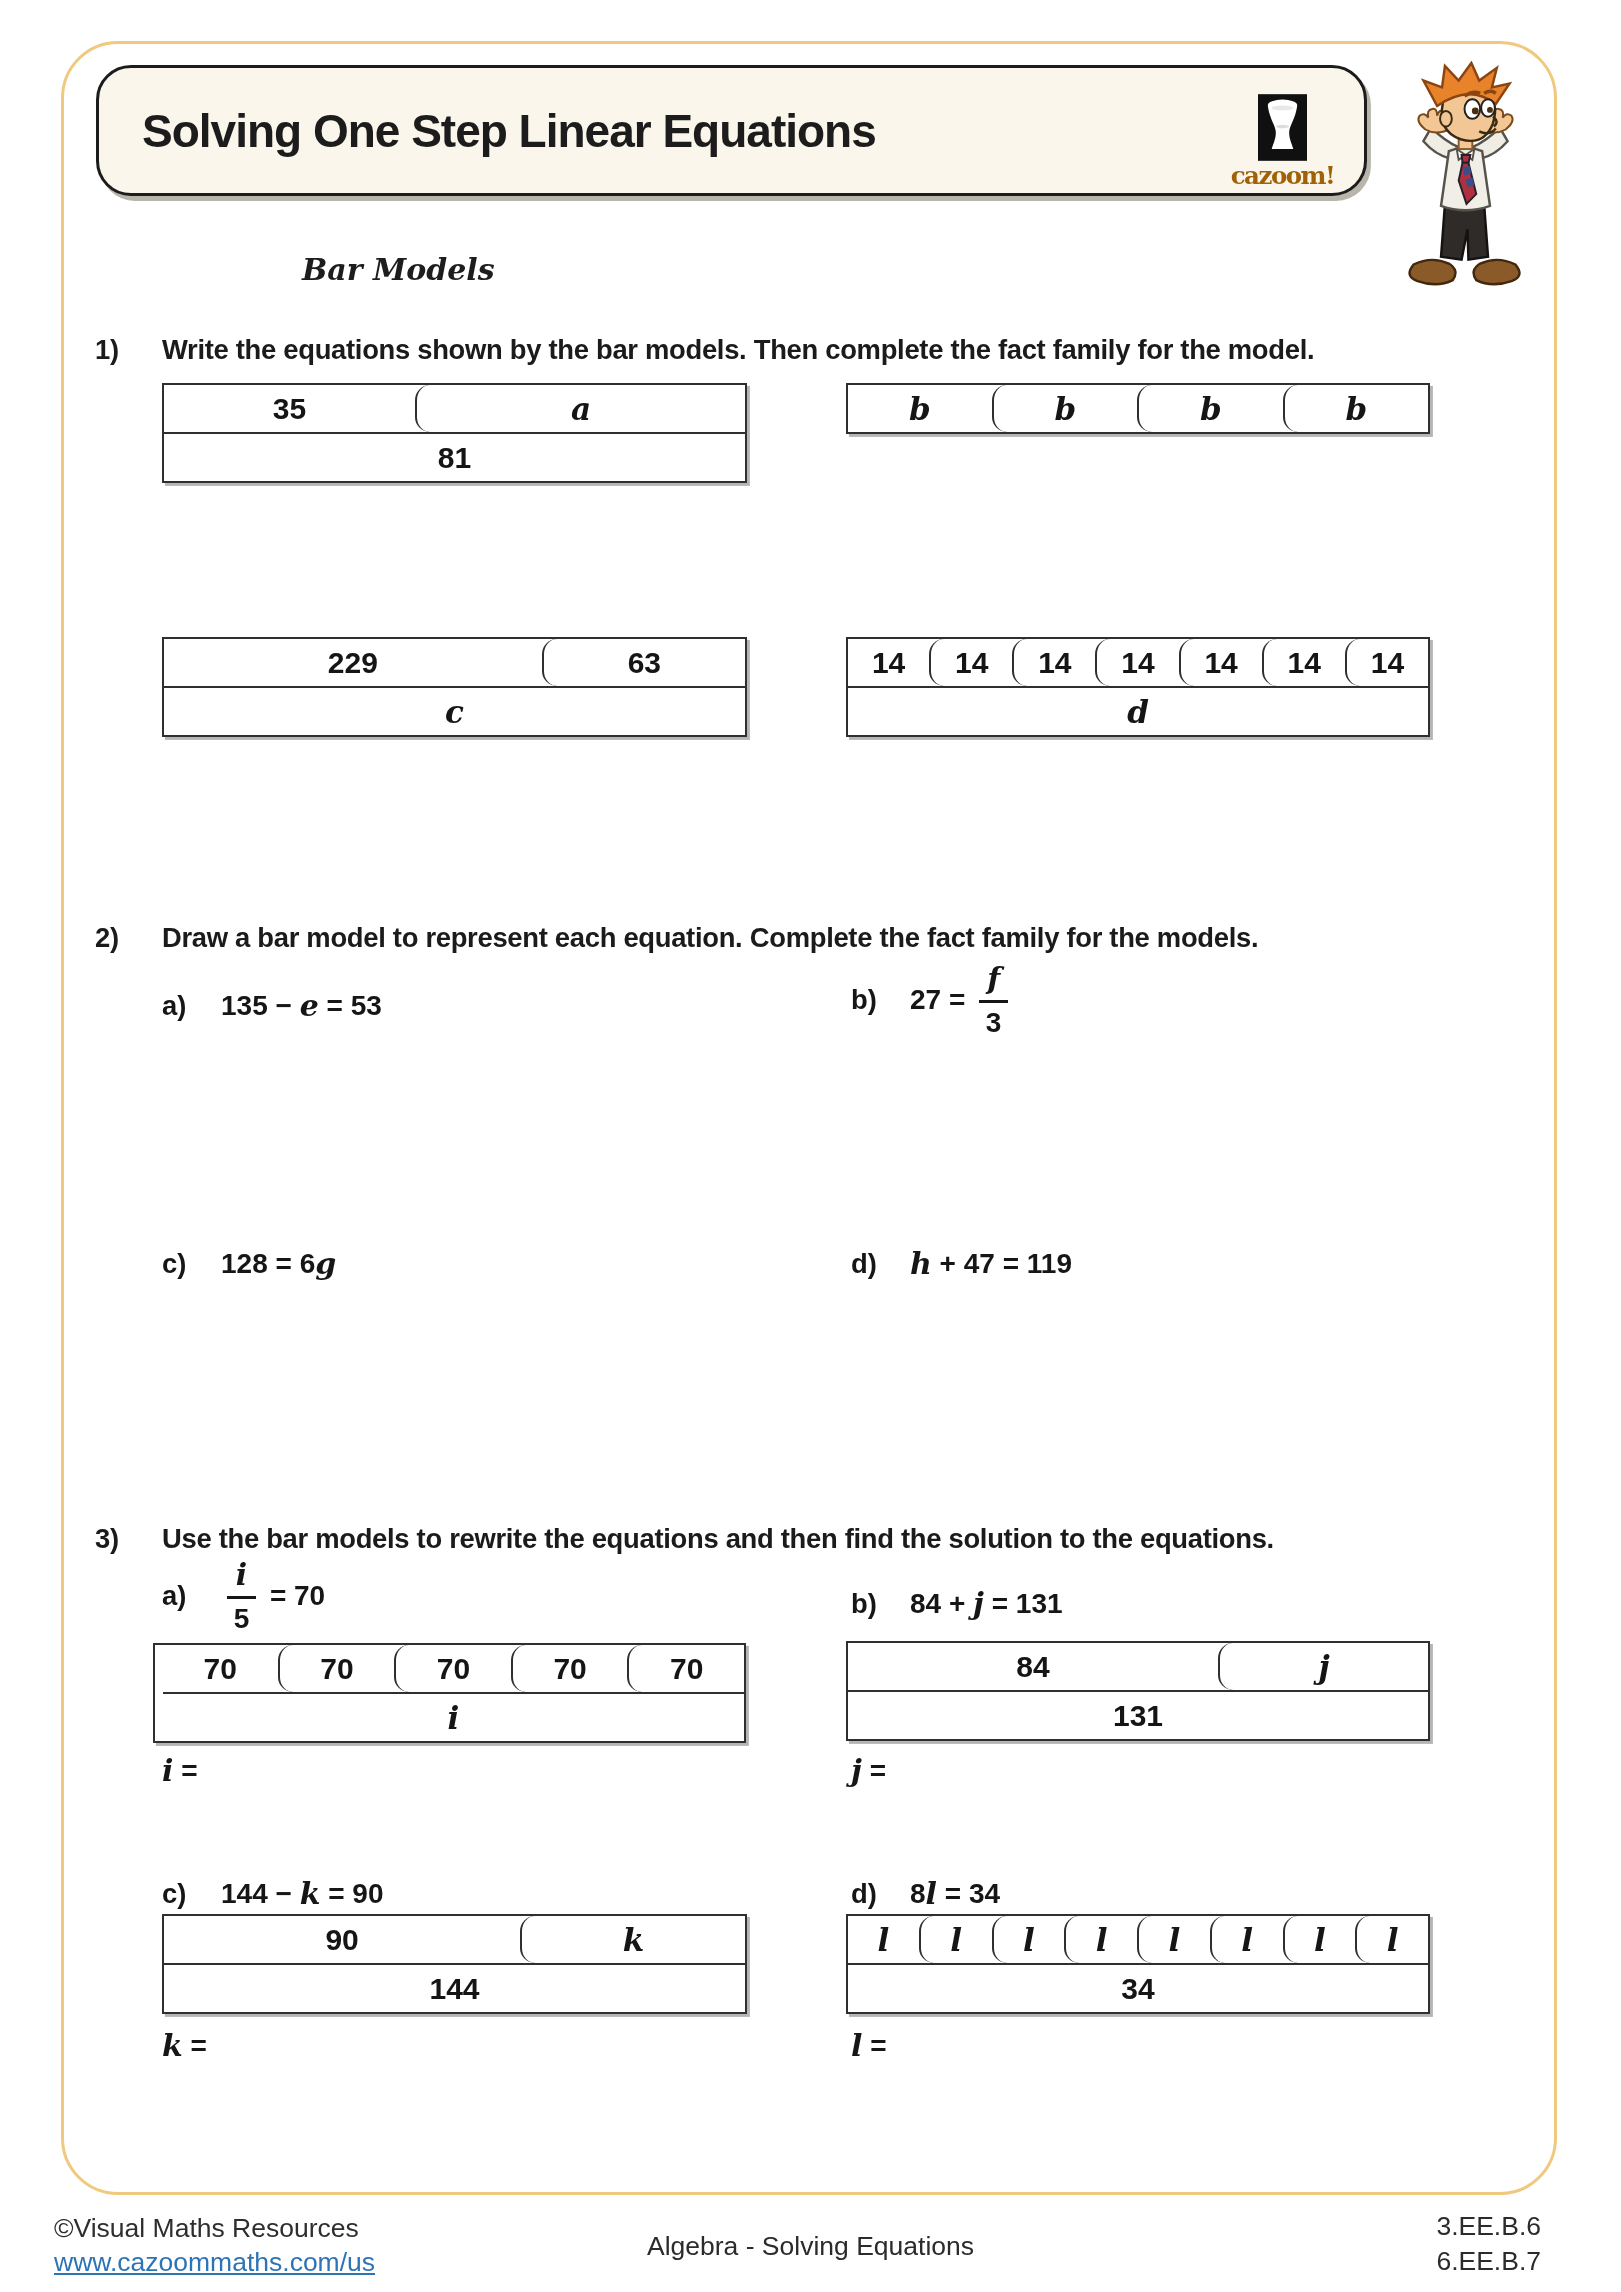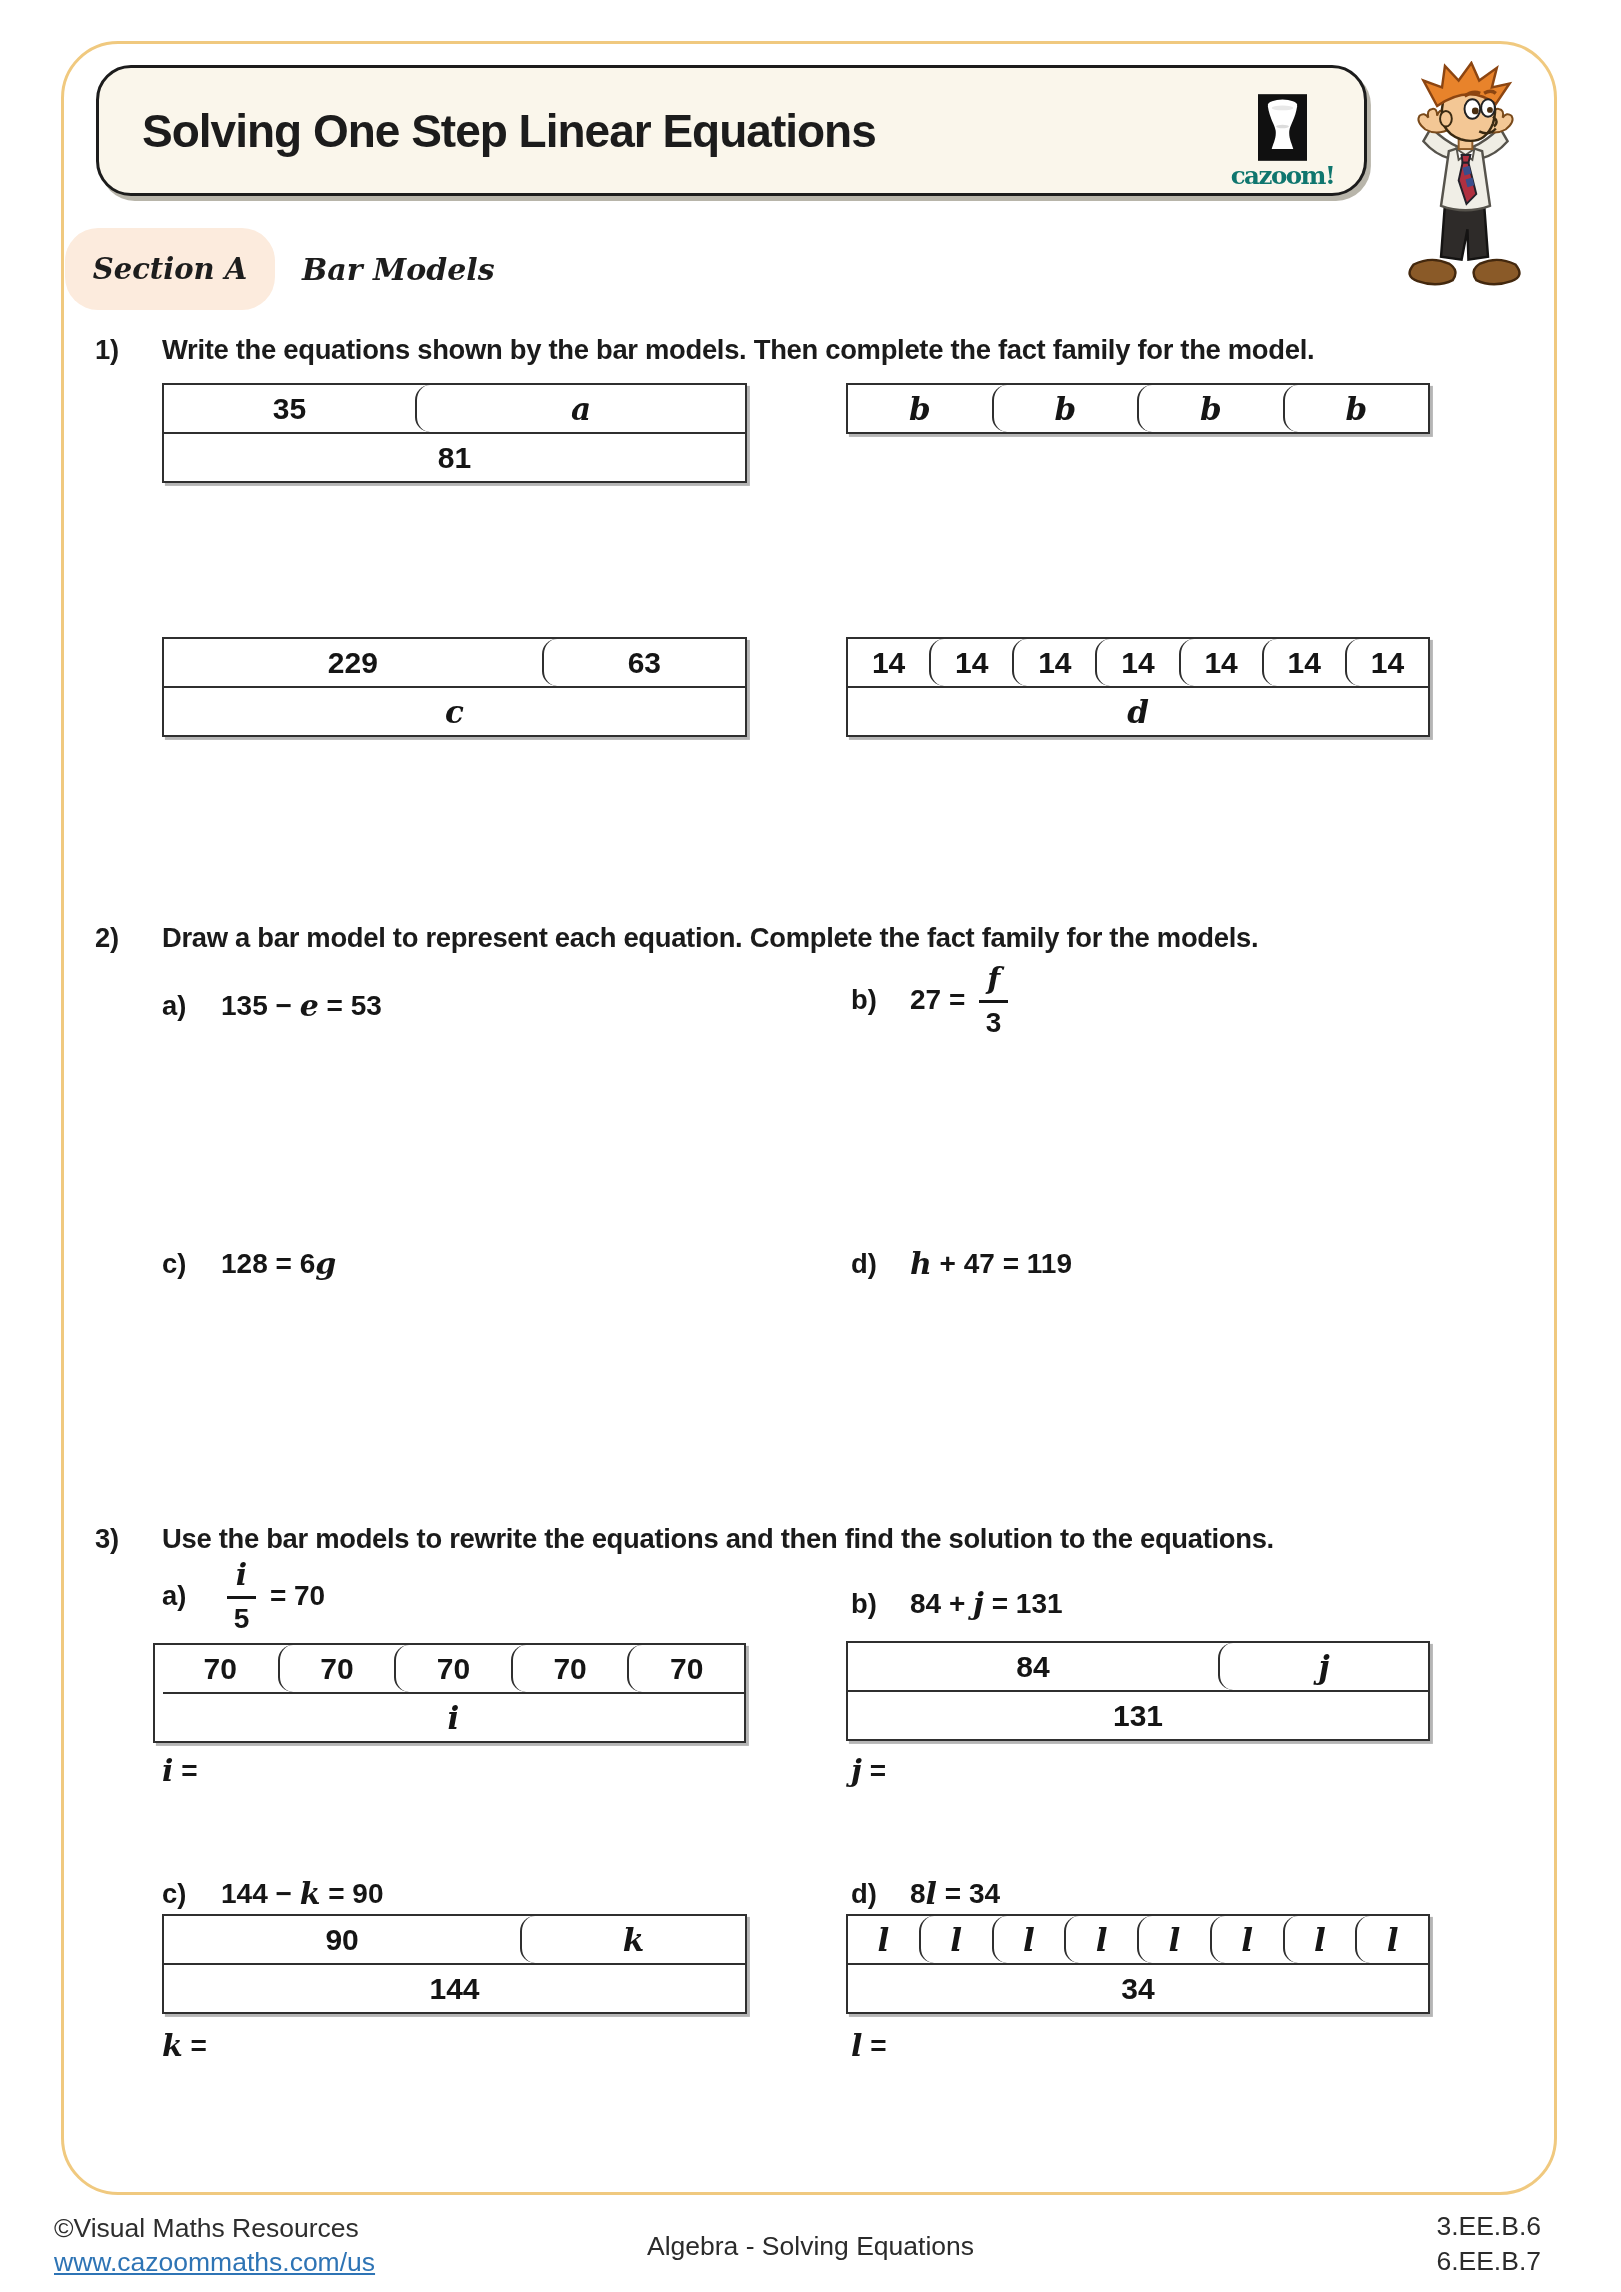--- a/index.html
+++ b/index.html
@@ -13,21 +13,21 @@
 
   
   .header-box{left:96px;top:65px;width:1265px;height:125px;
       background:var(--header_bg,#faf6eb);border:3.9px solid #1c1c1c;border-radius:35px;
       box-shadow:3.9px 4.9px 0 #b8b5aa;}
   .title{position:absolute;left:43px;top:0;height:100%;display:flex;align-items:center;
       font-size:46px;font-weight:bold;letter-spacing:-1px;color:#1c1c1c;white-space:nowrap;}
   .logo{position:absolute;right:23.5px;top:25.5px;width:116px;text-align:center;}
   .logo svg{display:block;margin:0 auto;}
   .logo-text{font-family:"DejaVu Serif",serif;font-weight:bold;font-size:24.5px;
-      letter-spacing:-1.5px;margin-top:0px;color:#0f766e;}
+      letter-spacing:-1.5px;margin-top:0px;color:#a16207;}
 
   .mascot{left:1386px;top:61px;}
 
   
   .badge{left:65px;top:228px;width:210px;height:82px;background:var(--badge_bg,#fcebdd);
       border-radius:33px;display:flex;align-items:center;justify-content:center;}
   .serif-bi{font-family:"DejaVu Serif",serif;font-weight:bold;font-style:italic;}
   .badge-text{font-size:29px;color:#1d1d1d;}
   .section-title{left:302px;top:252px;font-size:30px;color:#1d1d1d;}
 
@@ -120,23 +120,20 @@
     <circle cx="91" cy="51" r="3.5" fill="#4a2e10"></circle>
     <circle cx="106" cy="50" r="3" fill="#4a2e10"></circle>
 
     <path d="M80,36 q8,-6 16,-3" stroke="#8c4511" stroke-width="3.5" fill="none"></path>
     <path d="M100,33 q7,-4 12,0" stroke="#8c4511" stroke-width="3.5" fill="none"></path>
 
     <path d="M109,57 q7,5 1,10" stroke="#3a2a12" stroke-width="2.5" fill="none"></path>
     <path d="M95,72 q10,5 17,-3" stroke="#3a2a12" stroke-width="2.5" fill="none"></path>
   </svg>
 
-  <div class="abs badge">
-    <span class="serif-bi badge-text">Section A</span>
-  </div>
   <div class="abs section-title serif-bi">Bar Models</div>
 
   <div class="abs question" style="left:95px;top:334px;">
     <span class="q-num">1)</span>
     <span>Write the equations shown by the bar models. Then complete the fact family for the model.</span>
   </div>
 
   <div class="abs bar-model" style="left:162px;top:383px;width:581px;">
     <div class="bm-row">
       <div class="bm-cell" style="flex:0 0 43.2%;">35</div>

